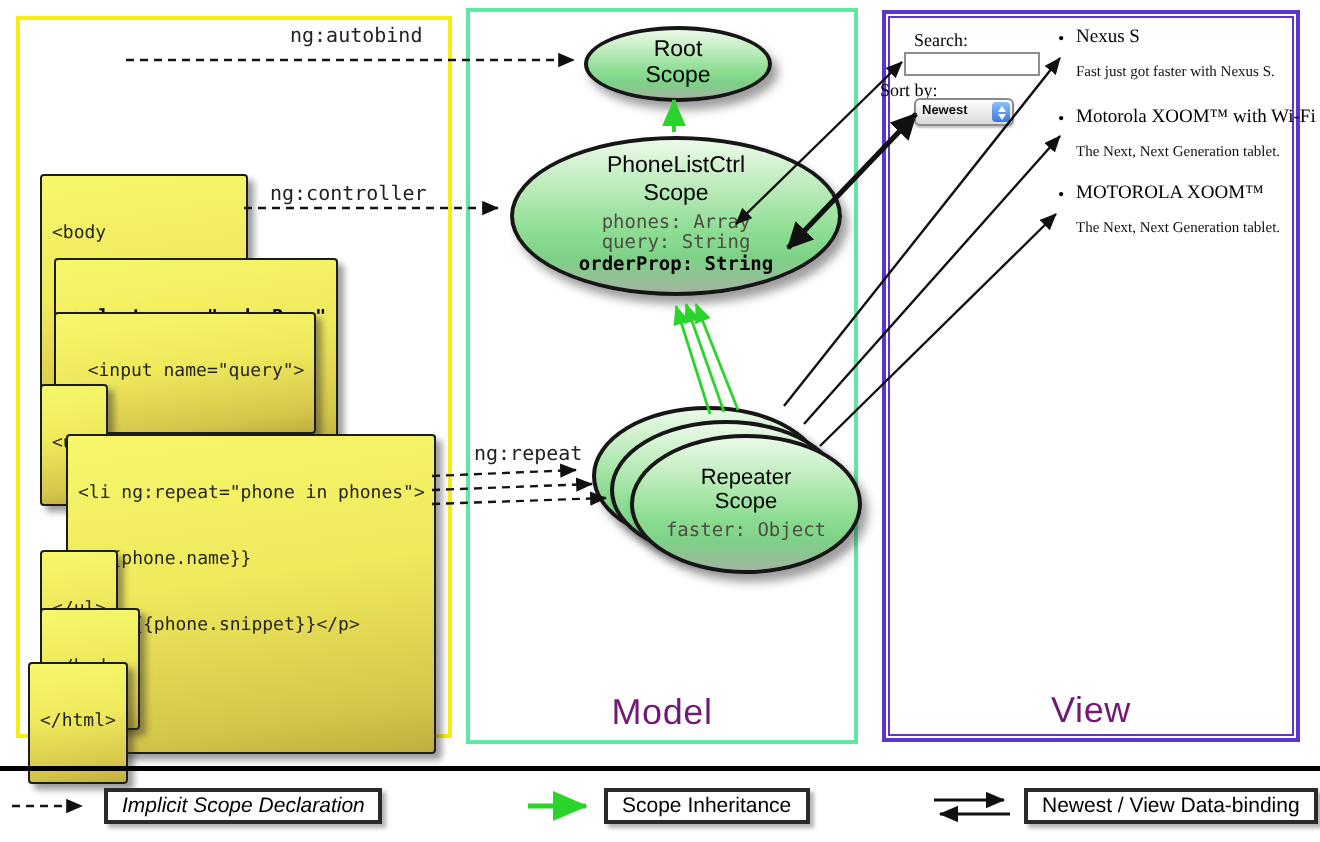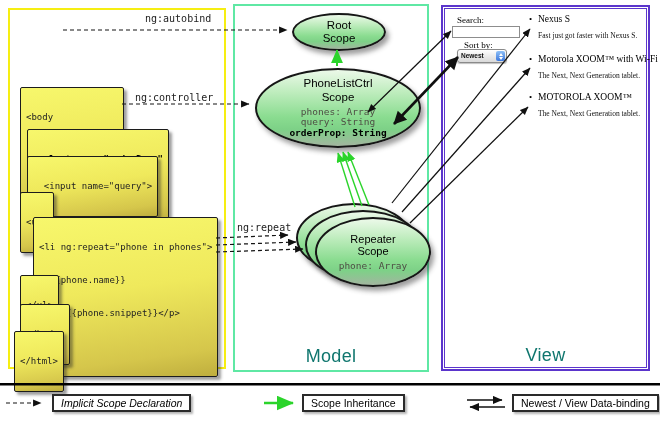--- a/index.html
+++ b/index.html
@@ -4,21 +4,21 @@
 <style>
   html,body{margin:0;padding:0;background:#fff;}
   .canvas{position:relative;width:660px;height:421px;background:#fff;overflow:hidden;
           font-family:"Liberation Sans",sans-serif;color:#000;}
   .panel{position:absolute;background:#fff;}
   .panel-template{left:8px;top:8px;width:214px;height:357px;border:2px solid var(--template-border,#f6ee12);}
   .panel-model{left:233px;top:4px;width:192px;height:364px;border:2px solid var(--model-border,#5fe8a4);}
   .panel-view{left:441px;top:5px;width:205px;height:362px;border:2px solid var(--view-border,#5b35cc);}
   .panel-view-inner{position:absolute;inset:1px;border:1px solid var(--view-border,#5b35cc);}
   .panel-title{position:absolute;bottom:3px;left:0;right:0;text-align:center;
-               font-size:18px;letter-spacing:.3px;color:#0f766e;}
+               font-size:18px;letter-spacing:.3px;color:#701a75;}
   
   .code-box{position:absolute;z-index:3;display:inline-block;padding:2px 5px;
             font-family:"DejaVu Sans Mono",monospace;font-size:9px;line-height:1.22;color:#222;
             white-space:pre;border:1px solid #1c1c1c;border-radius:2px;
             background:linear-gradient(172deg,#f7f76c 0%,#efe95c 45%,#d5c64b 85%,#bfae3e 100%);
             box-shadow:3px 3px 3px rgba(40,40,40,.45);}
   .code-box.bold{font-weight:bold;color:#000;}
   .code-line{white-space:pre;}
   
   .wire-label{position:absolute;z-index:4;font-family:"DejaVu Sans Mono",monospace;
@@ -115,26 +115,26 @@
     <div class="scope-prop">phones: Array</div>
     <div class="scope-prop">query: String</div>
     <div class="scope-prop bold">orderProp: String</div>
   </div>
 
   <div class="scope" style="left:296px;top:203px;width:112px;height:66px;"></div>
   <div class="scope" style="left:305px;top:210px;width:112px;height:66px;"></div>
   <div class="scope" style="left:315px;top:217px;width:112px;height:66px;">
     <div class="scope-title" style="font-size:11px;">Repeater</div>
     <div class="scope-title" style="font-size:11px;margin-bottom:3px;">Scope</div>
-    <div class="scope-prop">phone: Array</div>
+    <div class="scope-prop">faster: Object</div>
   </div>
 
   <div class="view-label" style="left:457px;top:15px;">Search:</div>
   <input class="search-input" type="text" value="" style="">
-  <div class="view-label" style="left:464px;top:40px;">Sort by:</div>
+  <div class="view-label" style="left:440px;top:40px;">Sort by:</div>
   <div class="dropdown">
     <span class="dropdown-text">Newest</span>
     <span class="stepper">
       <span class="tri-up"></span>
       <span class="tri-down"></span>
     </span>
   </div>
 
   <div class="phone-item" style="top:14px;">
     <div class="phone-name">Nexus S</div>

